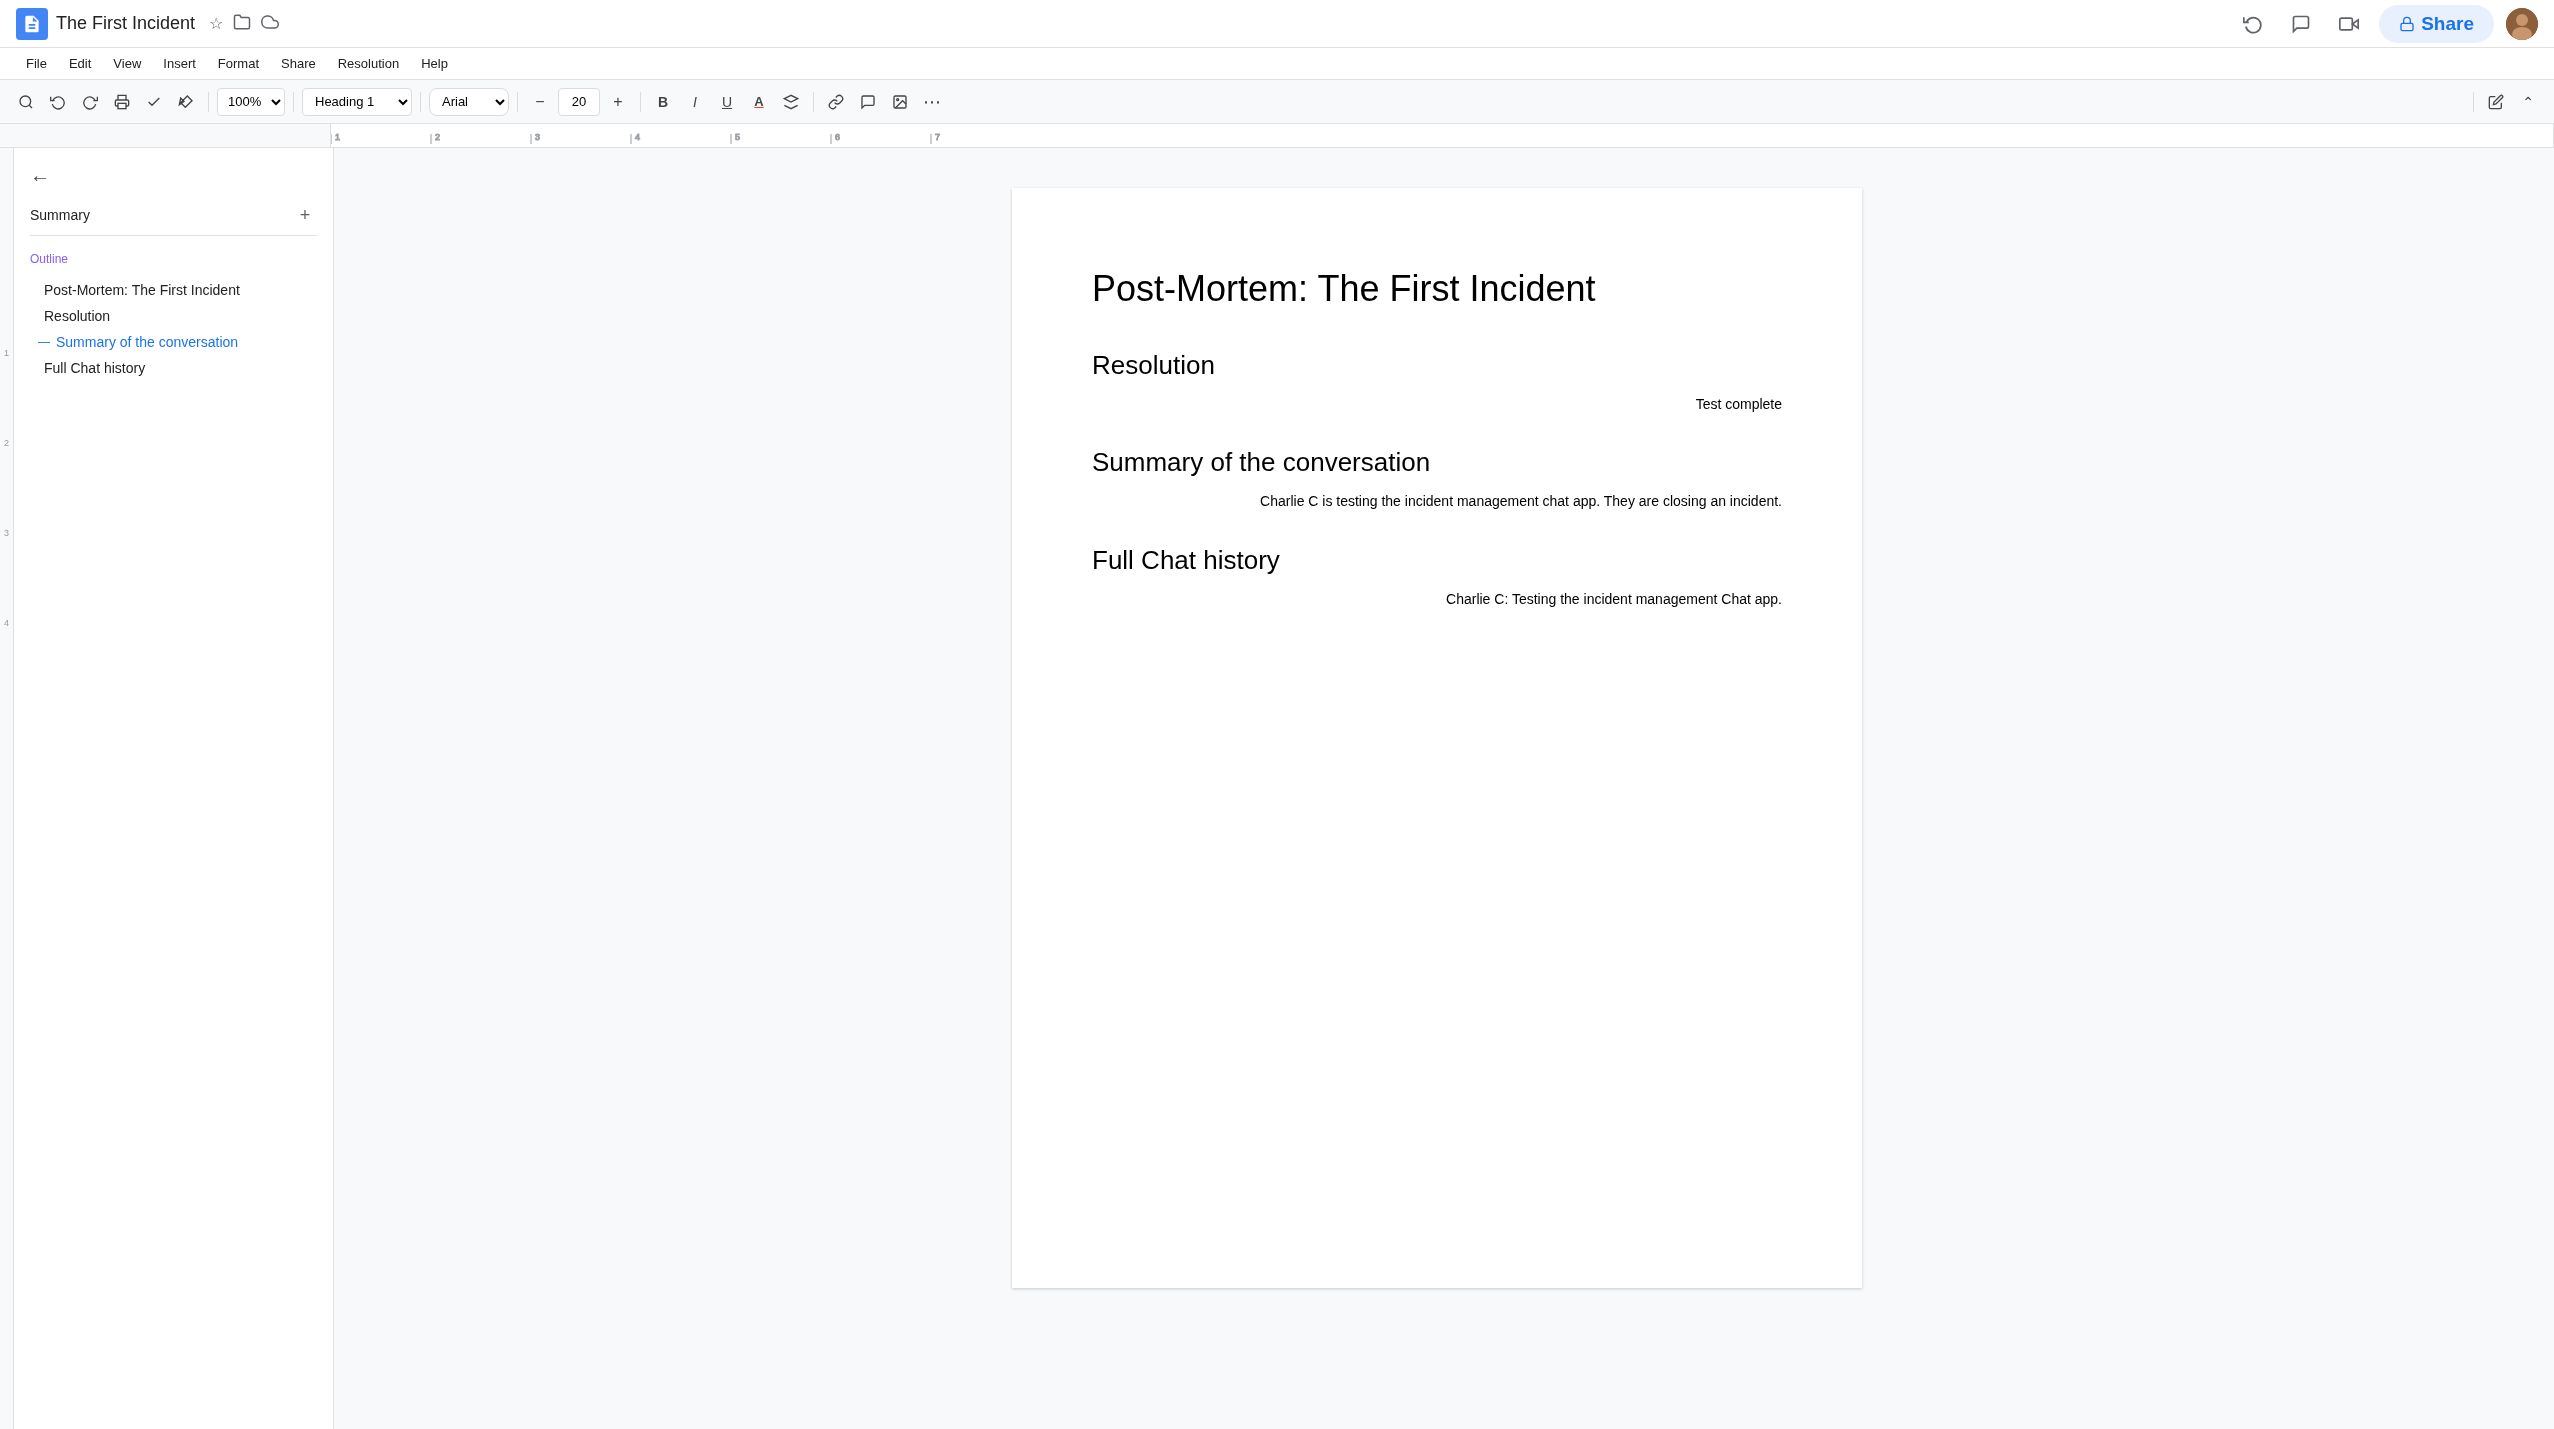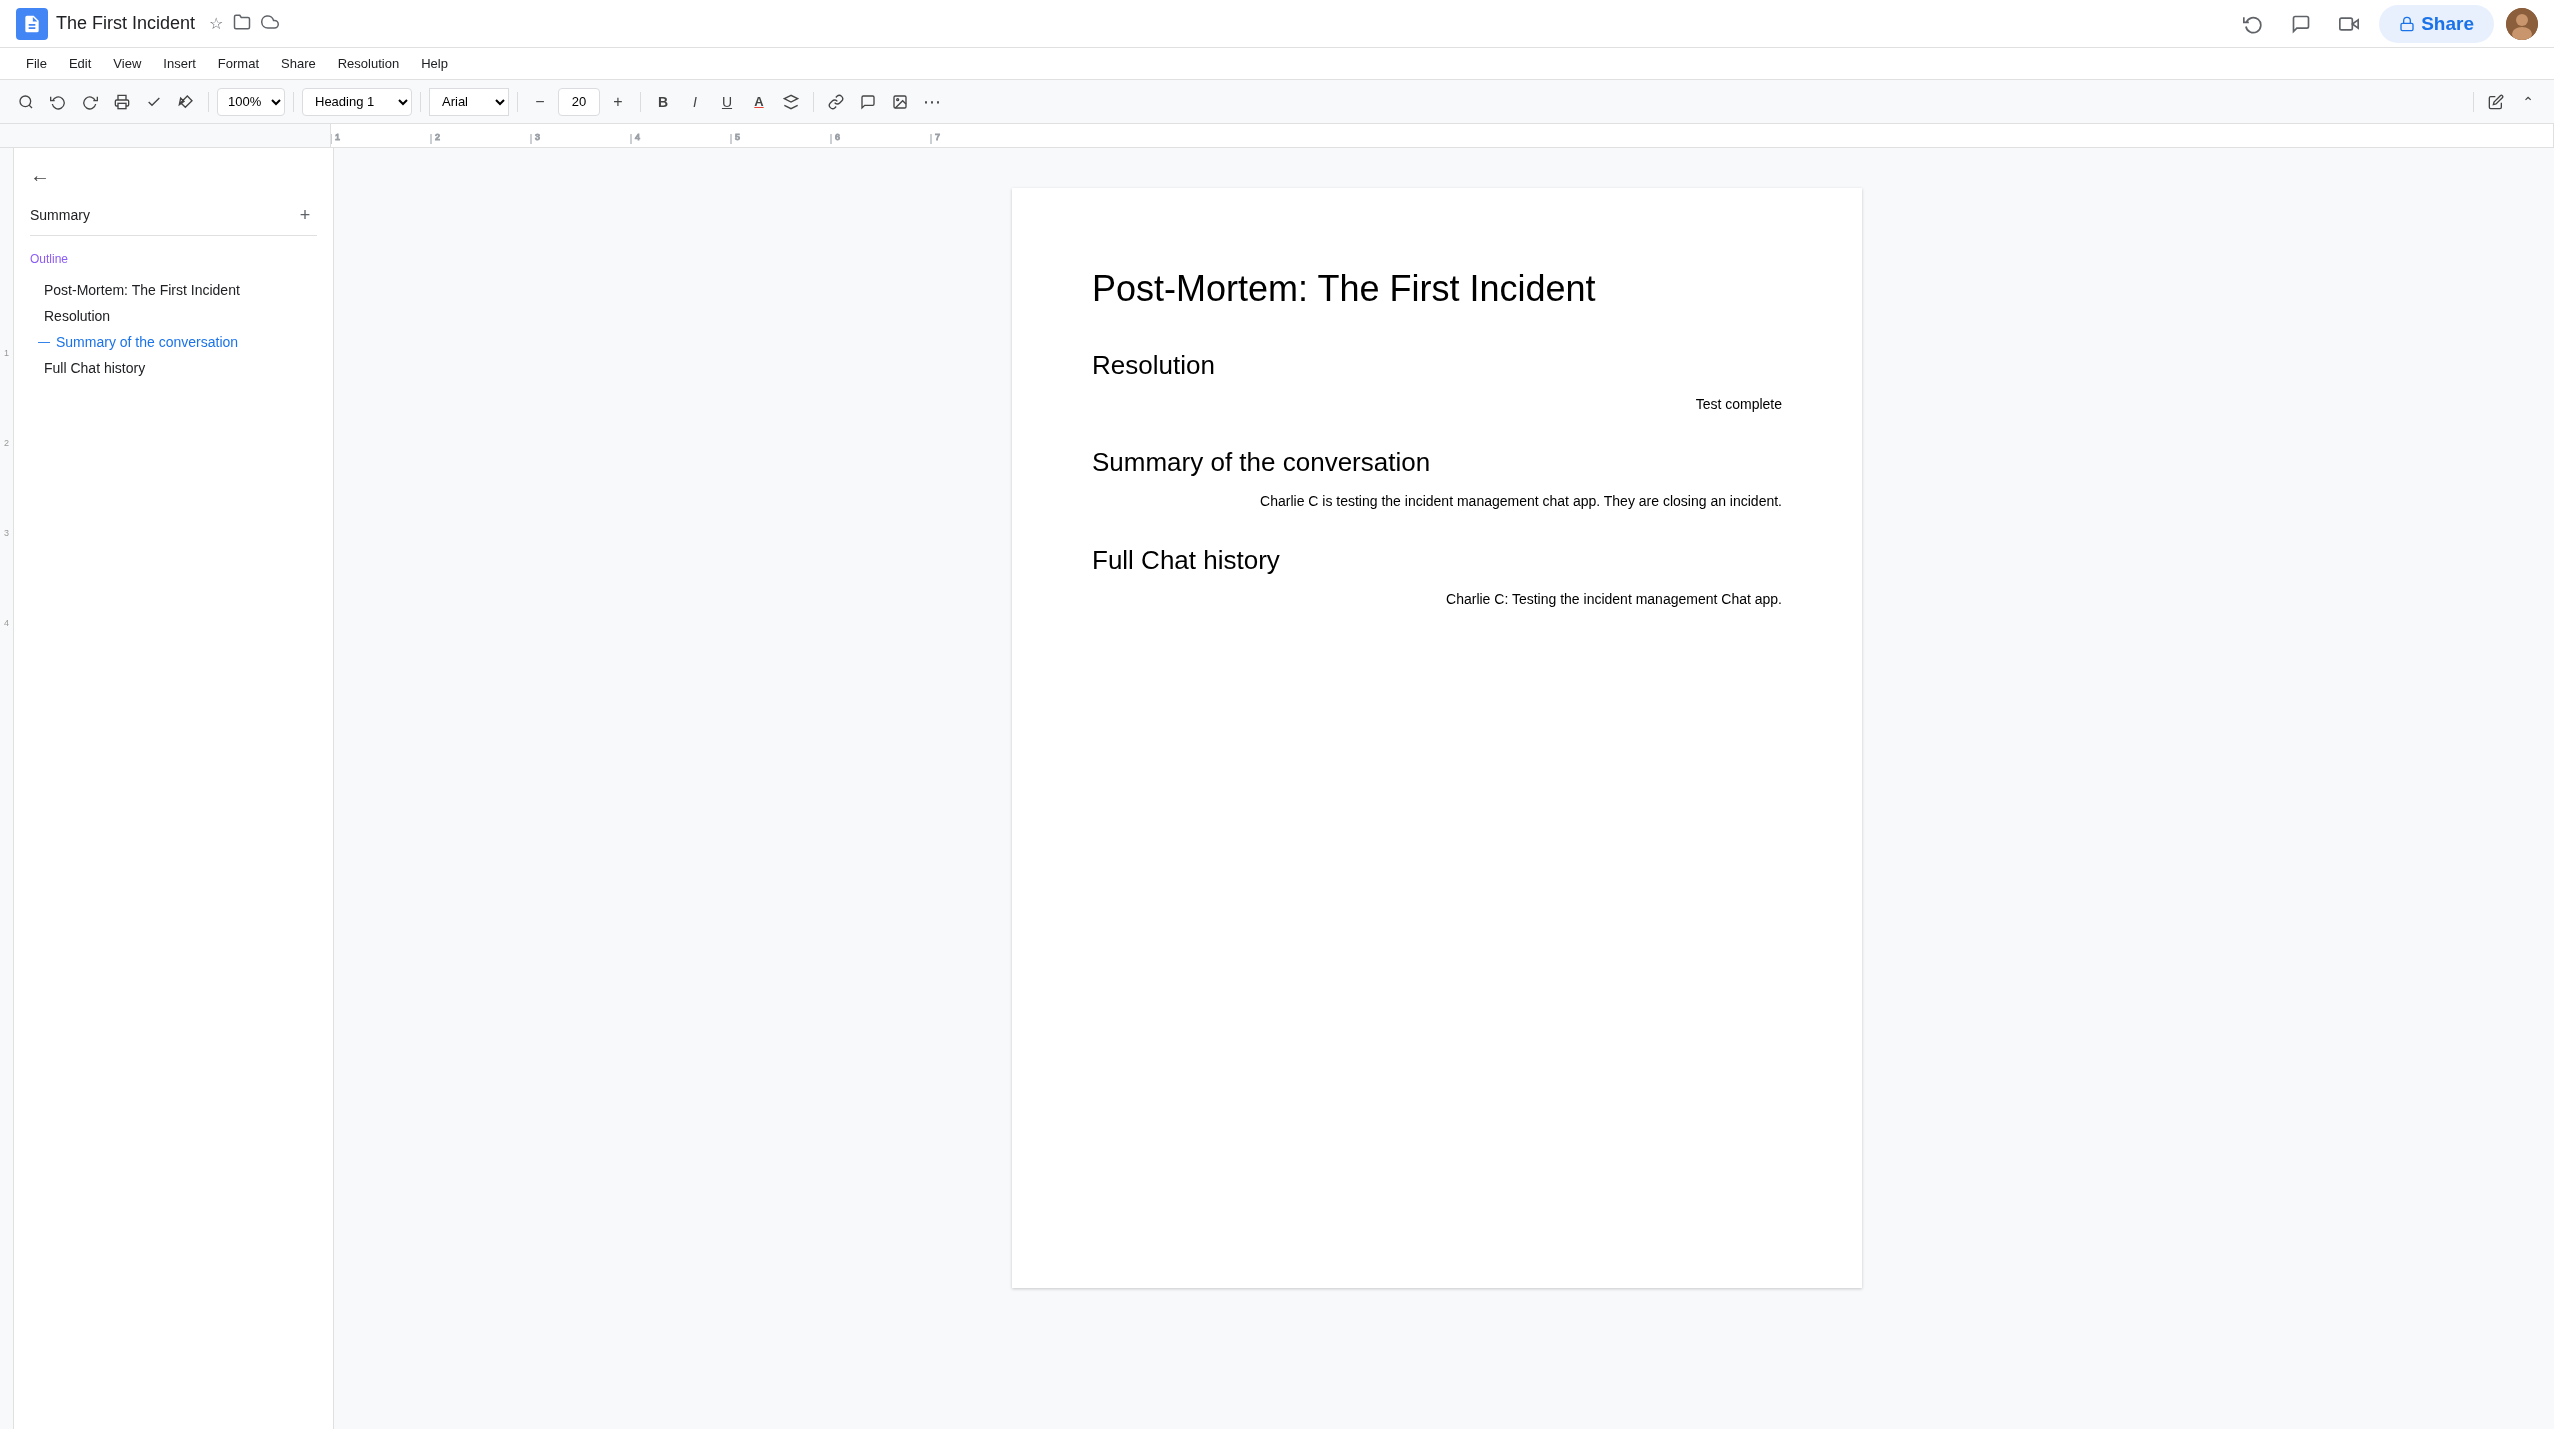--- a/index.html
+++ b/index.html
@@ -133,21 +133,21 @@
       border-radius: 4px;
       padding: 2px 8px;
       font-size: 13px;
       background: #fff;
       cursor: pointer;
       height: 28px;
       min-width: 110px;
     }
     .font-select {
       border: 1px solid #dadce0;
-      border-radius: 0;
+      border-radius: 8px;
       padding: 2px 8px;
       font-size: 13px;
       background: #fff;
       cursor: pointer;
       height: 28px;
       min-width: 80px;
     }
     .font-size-box {
       border: 1px solid #dadce0;
       border-radius: 4px;

